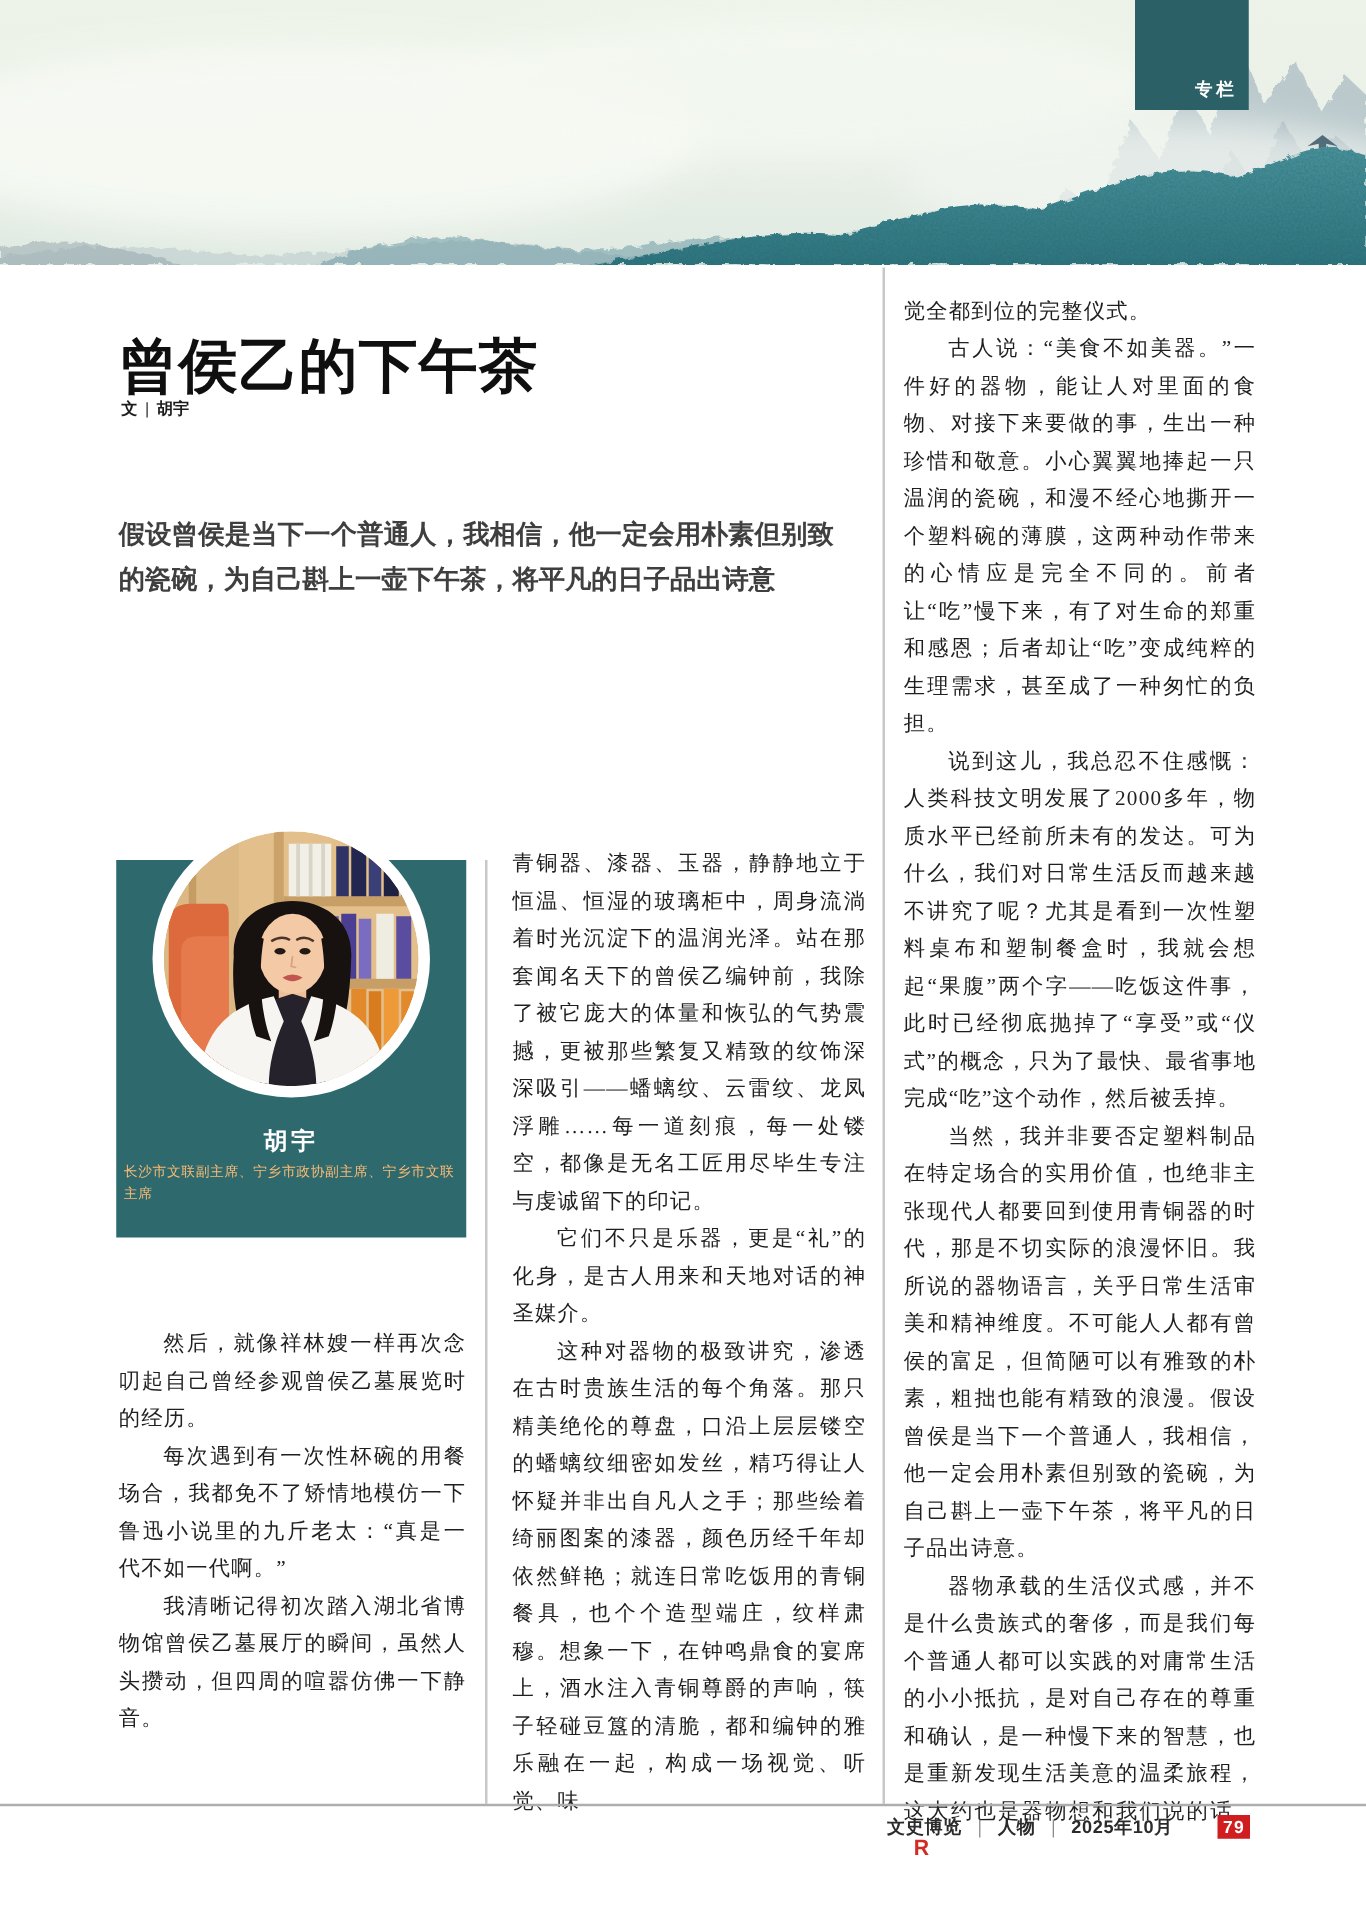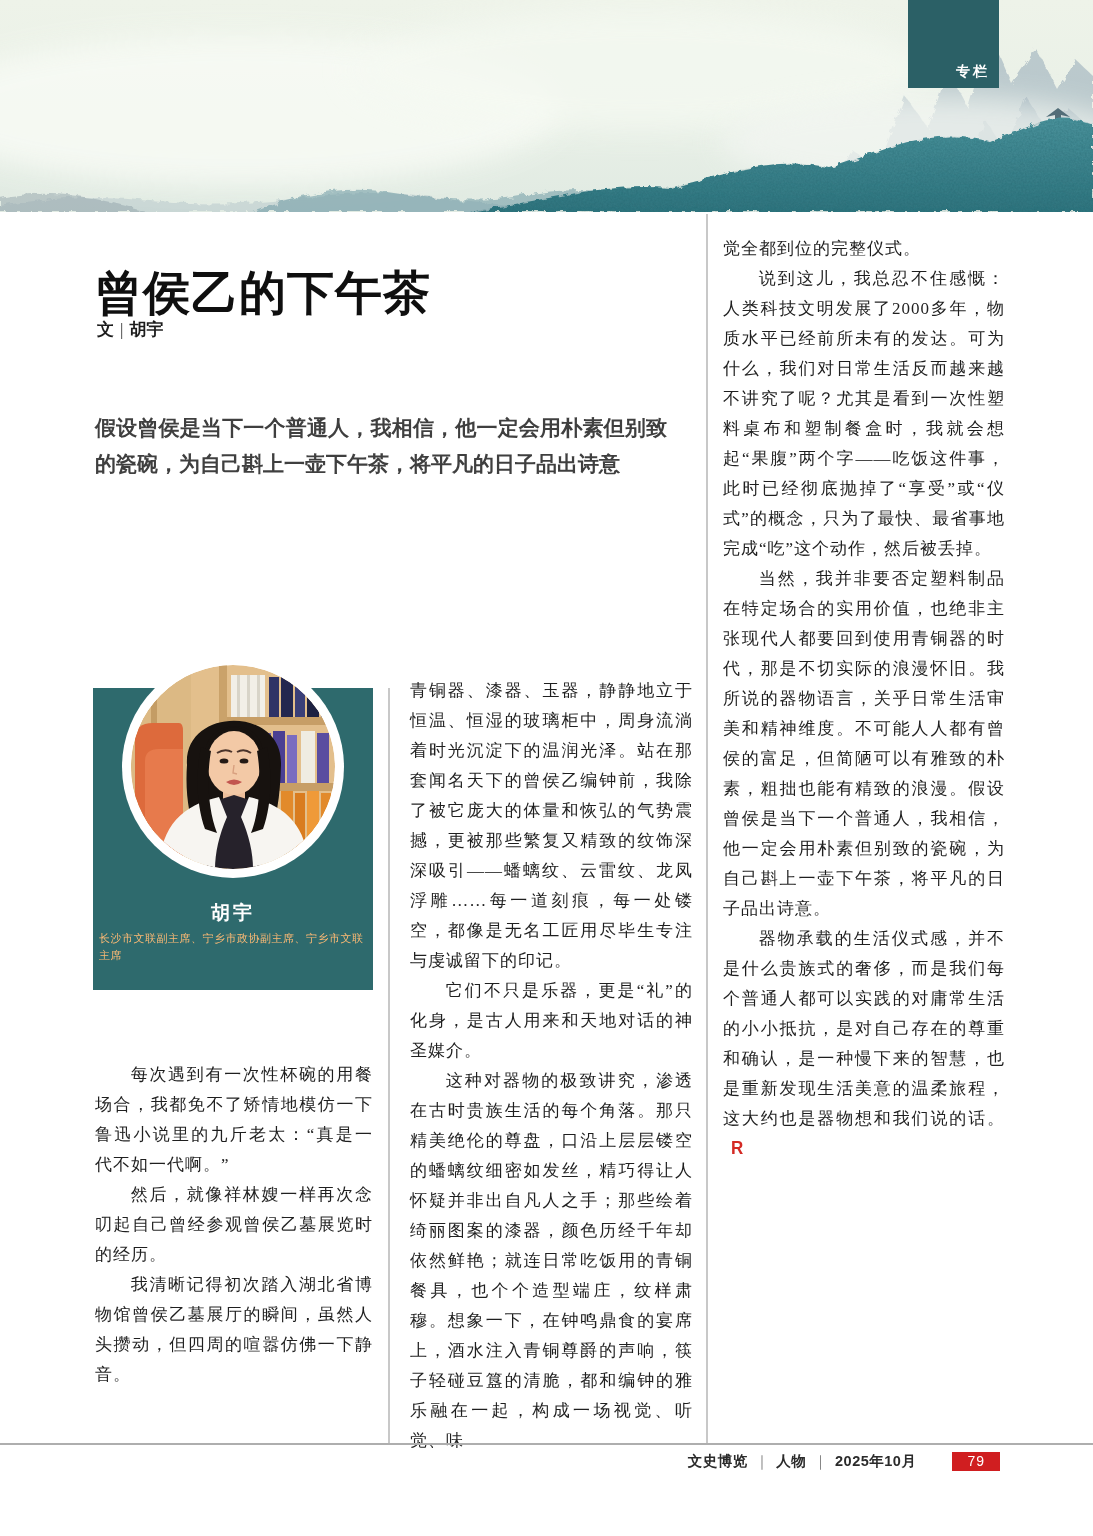--- a/index.html
+++ b/index.html
@@ -6,22 +6,22 @@
   .page{position:relative;width:1093px;height:1536px;background:#ffffff;margin:0 auto;overflow:hidden;
         font-family:"Liberation Sans",sans-serif;}
   
   .header-art{position:absolute;left:0;top:0;width:1093px;height:212px;}
   .tag{position:absolute;left:908px;top:0;width:91px;height:88px;background:#2b6066;
        color:#fff;display:flex;align-items:flex-end;justify-content:flex-end;
        padding:0 9px 7px 0;box-sizing:border-box;font-size:14px;font-weight:700;letter-spacing:3px;}
   
   .title{position:absolute;left:95px;top:236px;font-size:47px;font-weight:900;color:#0f0f0f;
          letter-spacing:1px;line-height:1.1;}
-  .byline{position:absolute;left:97px;top:318px;font-size:17px;font-weight:700;color:#1c1c1c;
-          font-family:Liberation Serif, serif;}
+  .byline{position:absolute;left:97px;top:318px;font-size:13px;font-weight:700;color:#1c1c1c;
+          font-family:Liberation Sans, sans-serif;}
   .byline .sep{font-weight:400;margin:0 6px;color:#333;}
   .lead{position:absolute;left:95px;top:410px;width:572px;font-size:21px;line-height:36px;
         color:#3f3f3f;font-weight:700;text-align:justify;}
   
   .divider{position:absolute;width:2px;background:#c8c8c8;}
   .div-left{left:388px;top:688px;height:755px;}
   .div-right{left:706px;top:214px;height:1229px;}
   .coltext{position:absolute;font-family:"Liberation Serif",serif;font-size:17px;line-height:30px;
            letter-spacing:1px;color:#1f1f1f;text-align:justify;}
   .left-text{left:95px;top:1060px;width:278px;}
@@ -38,22 +38,22 @@
   .portrait svg{display:block;border-radius:50%;}
   .author-name{position:absolute;top:212px;left:0;width:100%;text-align:center;color:#fff;
                font-size:19px;font-weight:700;letter-spacing:3px;}
   .author-bio{position:absolute;top:242px;left:6px;right:6px;text-align:left;color:#fdba74;
               font-size:11px;line-height:1.55;letter-spacing:0.5px;}
   
   .footer-rule{position:absolute;left:0;top:1443px;width:1093px;height:2px;background:#aeaeae;}
   .footer{position:absolute;top:1452px;right:93px;display:flex;align-items:center;gap:36px;}
   .footer-info{font-size:14.5px;color:#2b2b2b;font-weight:600;letter-spacing:0.5px;}
   .footer-info .fsep{color:#777;font-weight:400;margin:0 7px;}
-  .page-badge{background:#d01e20;color:#fff;font-weight:400;font-size:14px;
-              padding:1px 15px 2px;letter-spacing:1px;}
+  .page-badge{background:#d01e20;color:#fff;font-weight:700;font-size:14px;
+              padding:1px 4px 2px;letter-spacing:1px;}
 </style>
 </head>
 <body>
 
 <div class="page">
 
   <div class="header-art">
     <svg width="1093" height="212" viewBox="0 0 1093 212" preserveAspectRatio="none">
       <defs>
         <linearGradient id="sky" x1="0" y1="0" x2="0" y2="1">
@@ -165,33 +165,34 @@
           <path d="M103 100 L102 108 L106 109" stroke="#d8a07f" stroke-width="1.4" fill="none"></path>
           <path d="M95 117 Q103 123 111 117 Q103 112 95 117 Z" fill="#c2554f"></path>
         </g>
       </svg>
     </div>
     <div class="author-name">胡宇</div>
     <div class="author-bio">长沙市文联副主席、宁乡市政协副主席、宁乡市文联主席</div>
   </div>
 
   <div class="coltext left-text">
+    <p class="para ind">然后，就像祥林嫂一样再次念叨起自己曾经参观曾侯乙墓展览时的经历。</p>
     <p class="para ind">每次遇到有一次性杯碗的用餐场合，我都免不了矫情地模仿一下鲁迅小说里的九斤老太：“真是一代不如一代啊。”</p>
-    <p class="para ind">然后，就像祥林嫂一样再次念叨起自己曾经参观曾侯乙墓展览时的经历。</p>
     <p class="para ind">我清晰记得初次踏入湖北省博物馆曾侯乙墓展厅的瞬间，虽然人头攒动，但四周的喧嚣仿佛一下静音。</p>
   </div>
 
   <div class="coltext mid-text">
     <p class="para">青铜器、漆器、玉器，静静地立于恒温、恒湿的玻璃柜中，周身流淌着时光沉淀下的温润光泽。站在那套闻名天下的曾侯乙编钟前，我除了被它庞大的体量和恢弘的气势震撼，更被那些繁复又精致的纹饰深深吸引——蟠螭纹、云雷纹、龙凤浮雕……每一道刻痕，每一处镂空，都像是无名工匠用尽毕生专注与虔诚留下的印记。</p>
     <p class="para ind">它们不只是乐器，更是“礼”的化身，是古人用来和天地对话的神圣媒介。</p>
     <p class="para ind">这种对器物的极致讲究，渗透在古时贵族生活的每个角落。那只精美绝伦的尊盘，口沿上层层镂空的蟠螭纹细密如发丝，精巧得让人怀疑并非出自凡人之手；那些绘着绮丽图案的漆器，颜色历经千年却依然鲜艳；就连日常吃饭用的青铜餐具，也个个造型端庄，纹样肃穆。想象一下，在钟鸣鼎食的宴席上，酒水注入青铜尊爵的声响，筷子轻碰豆簋的清脆，都和编钟的雅乐融在一起，构成一场视觉、听觉、味</p>
   </div>
 
   <div class="coltext right-text">
     <p class="para">觉全都到位的完整仪式。</p>
+    <p class="para ind">古人说：“美食不如美器。”一件好的器物，能让人对里面的食物、对接下来要做的事，生出一种珍惜和敬意。小心翼翼地捧起一只温润的瓷碗，和漫不经心地撕开一个塑料碗的薄膜，这两种动作带来的心情应是完全不同的。前者让“吃”慢下来，有了对生命的郑重和感恩；后者却让“吃”变成纯粹的生理需求，甚至成了一种匆忙的负担。</p>
     <p class="para ind">说到这儿，我总忍不住感慨：人类科技文明发展了2000多年，物质水平已经前所未有的发达。可为什么，我们对日常生活反而越来越不讲究了呢？尤其是看到一次性塑料桌布和塑制餐盒时，我就会想起“果腹”两个字——吃饭这件事，此时已经彻底抛掉了“享受”或“仪式”的概念，只为了最快、最省事地完成“吃”这个动作，然后被丢掉。</p>
     <p class="para ind">当然，我并非要否定塑料制品在特定场合的实用价值，也绝非主张现代人都要回到使用青铜器的时代，那是不切实际的浪漫怀旧。我所说的器物语言，关乎日常生活审美和精神维度。不可能人人都有曾侯的富足，但简陋可以有雅致的朴素，粗拙也能有精致的浪漫。假设曾侯是当下一个普通人，我相信，他一定会用朴素但别致的瓷碗，为自己斟上一壶下午茶，将平凡的日子品出诗意。</p>
     <p class="para ind"><span>器物承载的生活仪式感，并不是什么贵族式的奢侈，而是我们每个普通人都可以实践的对庸常生活的小小抵抗，是对自己存在的尊重和确认，是一种慢下来的智慧，也是重新发现生活美意的温柔旅程，这大约也是器物想和我们说的话。</span><span class="endmark">R</span></p>
   </div>
 
   <div class="footer-rule"></div>
   <div class="footer">
     <div class="footer-info">
       <span>文史博览</span><span class="fsep">｜</span><span>人物</span><span class="fsep">｜</span><span>2025年10月</span>
     </div>

